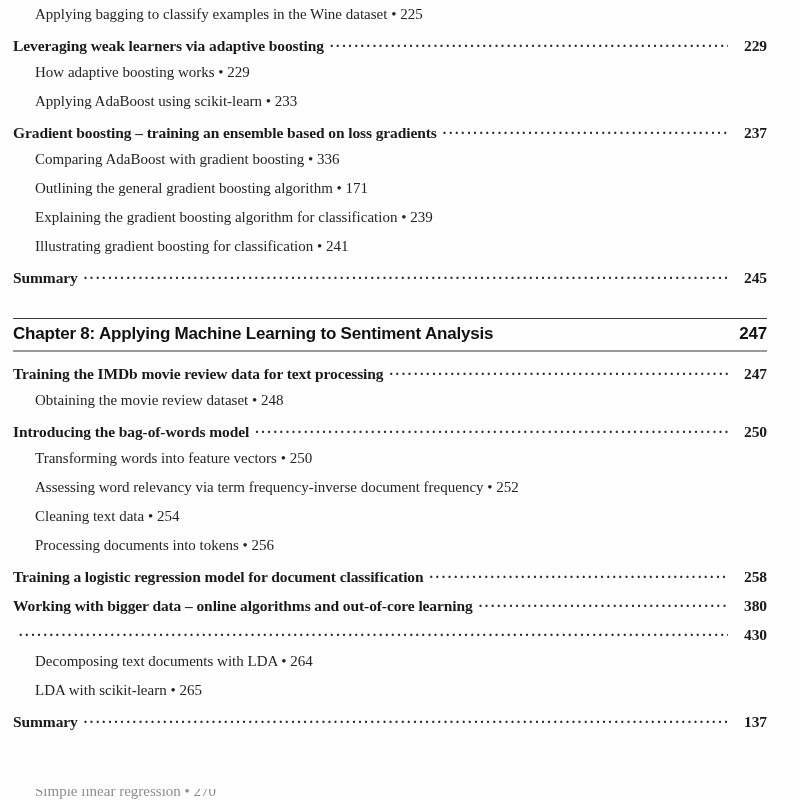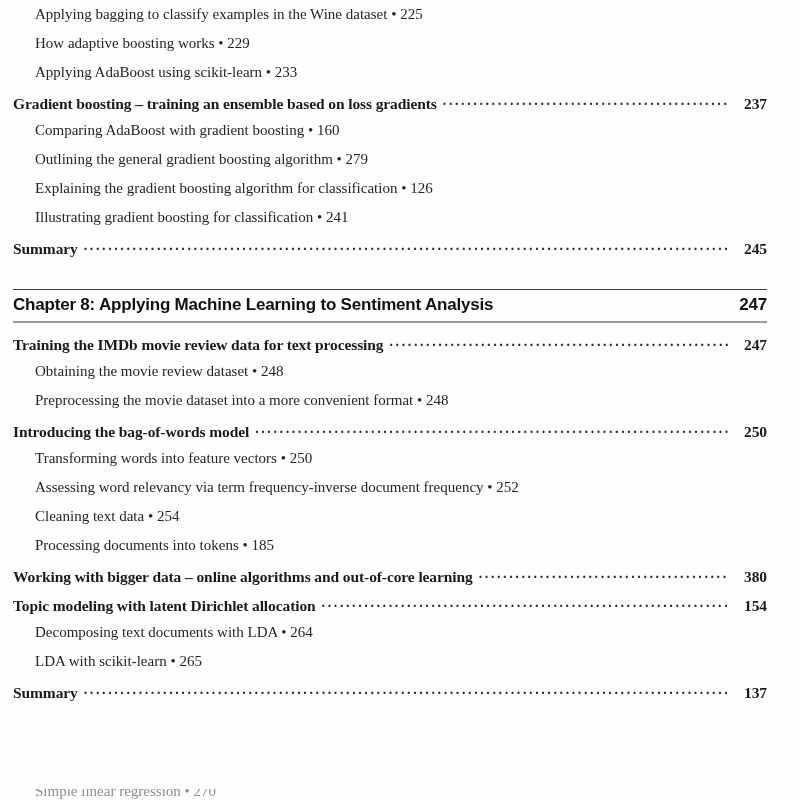--- a/index.html
+++ b/index.html
@@ -168,39 +168,44 @@
 <div id="page">
 
   <div class="clip-top">
     <span class="ghost">Applying bagging to classify examples in the Wine dataset • 225</span>
   </div>
 
   <div id="toc-list">
       <div class="toc-row lvl2">
         <span class="toc-label">Applying bagging to classify examples in the Wine dataset • 225</span>
       </div>
+      <div class="toc-row lvl1">
+        <span class="toc-label">Leveraging weak learners via adaptive boosting</span>
+        <span class="toc-leader"></span>
+        <span class="toc-page">229</span>
+      </div>
       <div class="toc-row lvl2">
         <span class="toc-label">How adaptive boosting works • 229</span>
       </div>
       <div class="toc-row lvl2">
         <span class="toc-label">Applying AdaBoost using scikit-learn • 233</span>
       </div>
       <div class="toc-row lvl1">
         <span class="toc-label">Gradient boosting – training an ensemble based on loss gradients</span>
         <span class="toc-leader"></span>
         <span class="toc-page">237</span>
       </div>
       <div class="toc-row lvl2">
-        <span class="toc-label">Comparing AdaBoost with gradient boosting • 160</span>
-      </div>
-      <div class="toc-row lvl2">
-        <span class="toc-label">Outlining the general gradient boosting algorithm • 279</span>
-      </div>
-      <div class="toc-row lvl2">
-        <span class="toc-label">Explaining the gradient boosting algorithm for classification • 126</span>
+        <span class="toc-label">Comparing AdaBoost with gradient boosting • 336</span>
+      </div>
+      <div class="toc-row lvl2">
+        <span class="toc-label">Outlining the general gradient boosting algorithm • 171</span>
+      </div>
+      <div class="toc-row lvl2">
+        <span class="toc-label">Explaining the gradient boosting algorithm for classification • 239</span>
       </div>
       <div class="toc-row lvl2">
         <span class="toc-label">Illustrating gradient boosting for classification • 241</span>
       </div>
       <div class="toc-row lvl1">
         <span class="toc-label">Summary</span>
         <span class="toc-leader"></span>
         <span class="toc-page">245</span>
       </div>
       <div class="spacer-pre-chapter"></div>
@@ -214,49 +219,50 @@
       </div>
       <div class="spacer-post-chapter"></div>
       <div class="toc-row lvl1">
         <span class="toc-label">Training the IMDb movie review data for text processing</span>
         <span class="toc-leader"></span>
         <span class="toc-page">247</span>
       </div>
       <div class="toc-row lvl2">
         <span class="toc-label">Obtaining the movie review dataset • 248</span>
       </div>
-      <div class="toc-row lvl2">
-        <span class="toc-label">Preprocessing the movie dataset into a more convenient format • 248</span>
-      </div>
       <div class="toc-row lvl1">
         <span class="toc-label">Introducing the bag-of-words model</span>
         <span class="toc-leader"></span>
         <span class="toc-page">250</span>
       </div>
       <div class="toc-row lvl2">
         <span class="toc-label">Transforming words into feature vectors • 250</span>
       </div>
       <div class="toc-row lvl2">
         <span class="toc-label">Assessing word relevancy via term frequency-inverse document frequency • 252</span>
       </div>
       <div class="toc-row lvl2">
         <span class="toc-label">Cleaning text data • 254</span>
       </div>
       <div class="toc-row lvl2">
-        <span class="toc-label">Processing documents into tokens • 185</span>
+        <span class="toc-label">Processing documents into tokens • 256</span>
+      </div>
+      <div class="toc-row lvl1">
+        <span class="toc-label">Training a logistic regression model for document classification</span>
+        <span class="toc-leader"></span>
+        <span class="toc-page">258</span>
       </div>
       <div class="toc-row lvl1">
         <span class="toc-label">Working with bigger data – online algorithms and out-of-core learning</span>
         <span class="toc-leader"></span>
         <span class="toc-page">380</span>
       </div>
       <div class="toc-row lvl1">
-        <span class="toc-label">Topic modeling with latent Dirichlet allocation</span>
-        <span class="toc-leader"></span>
-        <span class="toc-page">154</span>
+        <span class="toc-leader"></span>
+        <span class="toc-page">430</span>
       </div>
       <div class="toc-row lvl2">
         <span class="toc-label">Decomposing text documents with LDA • 264</span>
       </div>
       <div class="toc-row lvl2">
         <span class="toc-label">LDA with scikit-learn • 265</span>
       </div>
       <div class="toc-row lvl1">
         <span class="toc-label">Summary</span>
         <span class="toc-leader"></span>

